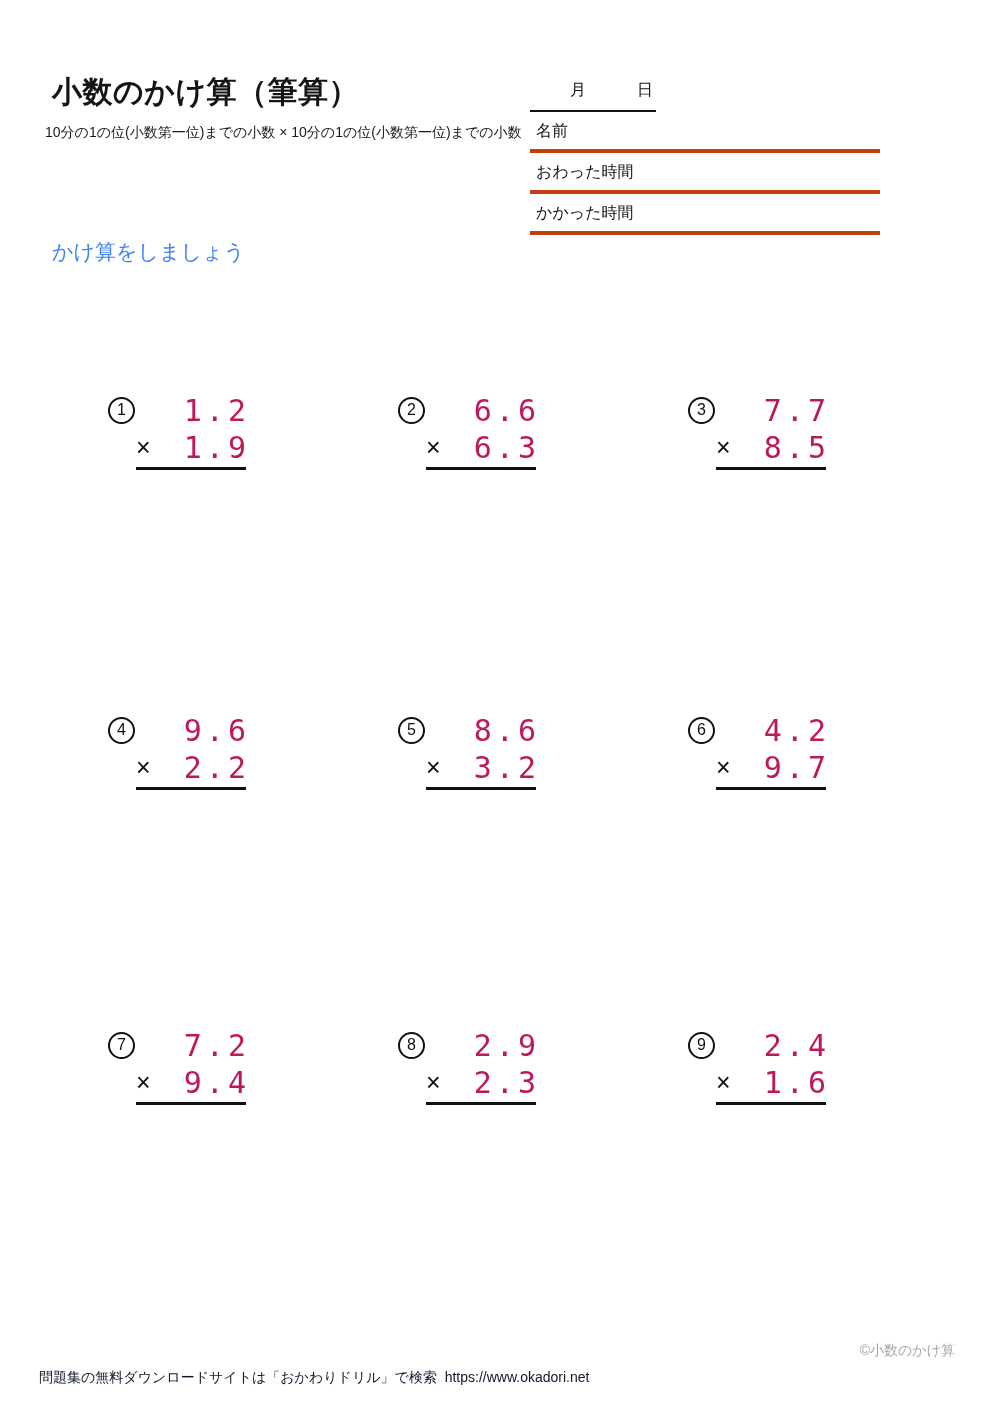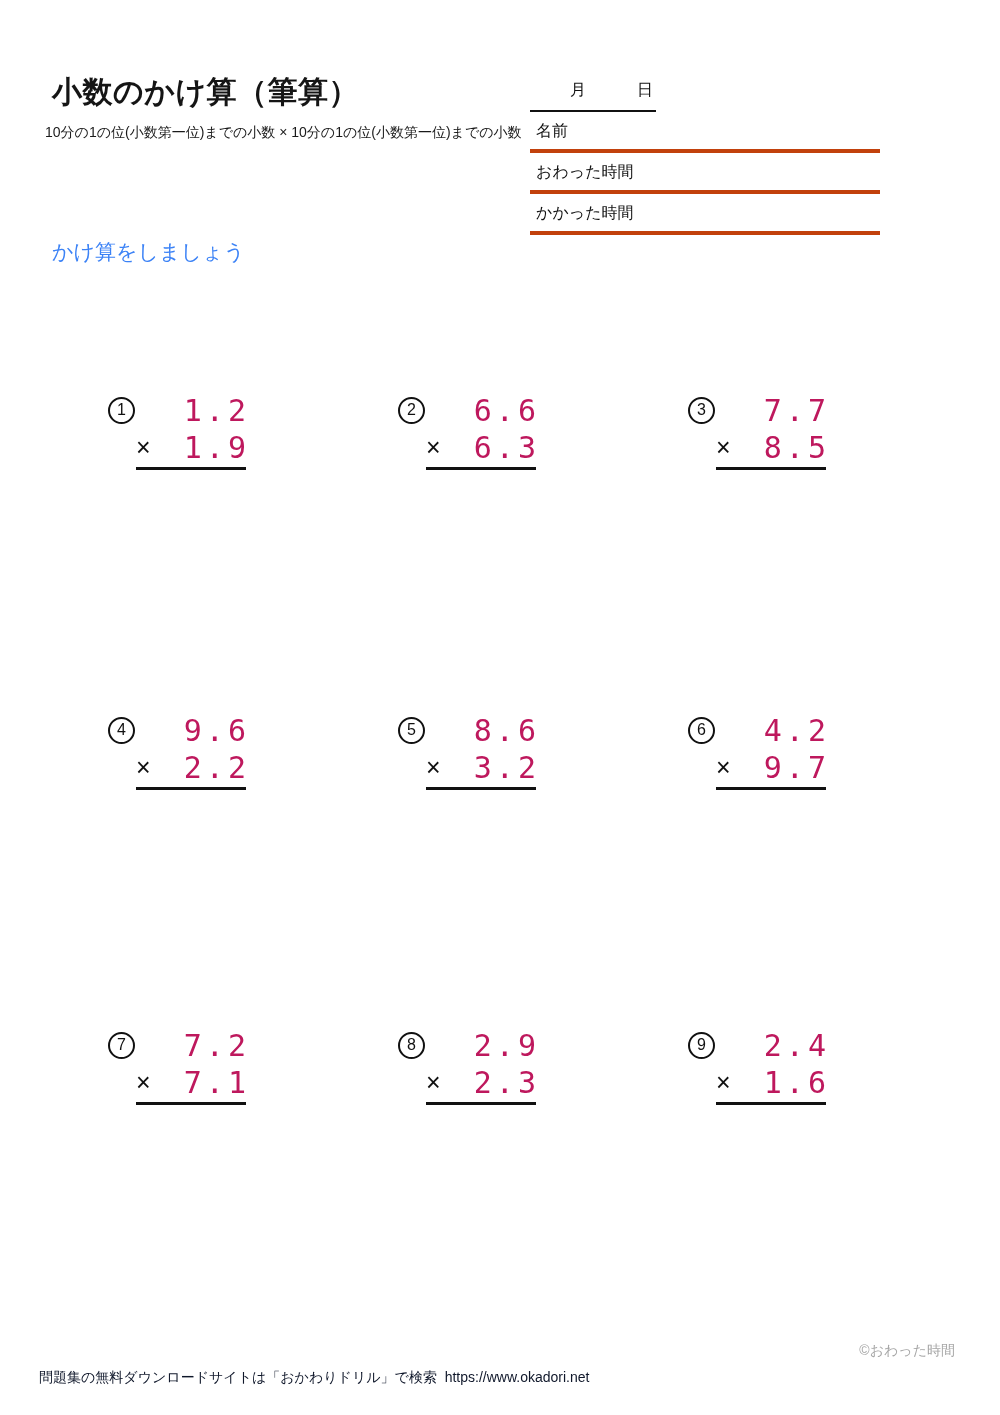--- a/index.html
+++ b/index.html
@@ -200,21 +200,21 @@
 
   <div class="problem" style="left:108px; top:1025px;">
     <div class="p-top">
       <span class="p-circle">
           <span>7</span>
         </span>
       <span class="p-operand">7.2</span>
     </div>
     <div class="p-bottom">
       <span class="p-times">×</span>
-      <span class="p-operand">7.1</span>
+      <span class="p-operand">9.4</span>
     </div>
     <div class="p-line"></div>
   </div>
 
   <div class="problem" style="left:398px; top:1025px;">
     <div class="p-top">
       <span class="p-circle">
           <span>8</span>
         </span>
       <span class="p-operand">2.9</span>
@@ -234,15 +234,15 @@
       <span class="p-operand">2.4</span>
     </div>
     <div class="p-bottom">
       <span class="p-times">×</span>
       <span class="p-operand">1.6</span>
     </div>
     <div class="p-line"></div>
   </div>
 
   <div class="footer-left">問題集の無料ダウンロードサイトは「おかわりドリル」で検索  https://www.okadori.net</div>
-  <div class="footer-right">©おわった時間</div>
+  <div class="footer-right">©小数のかけ算</div>
 
 </div>
 
 </body></html>

